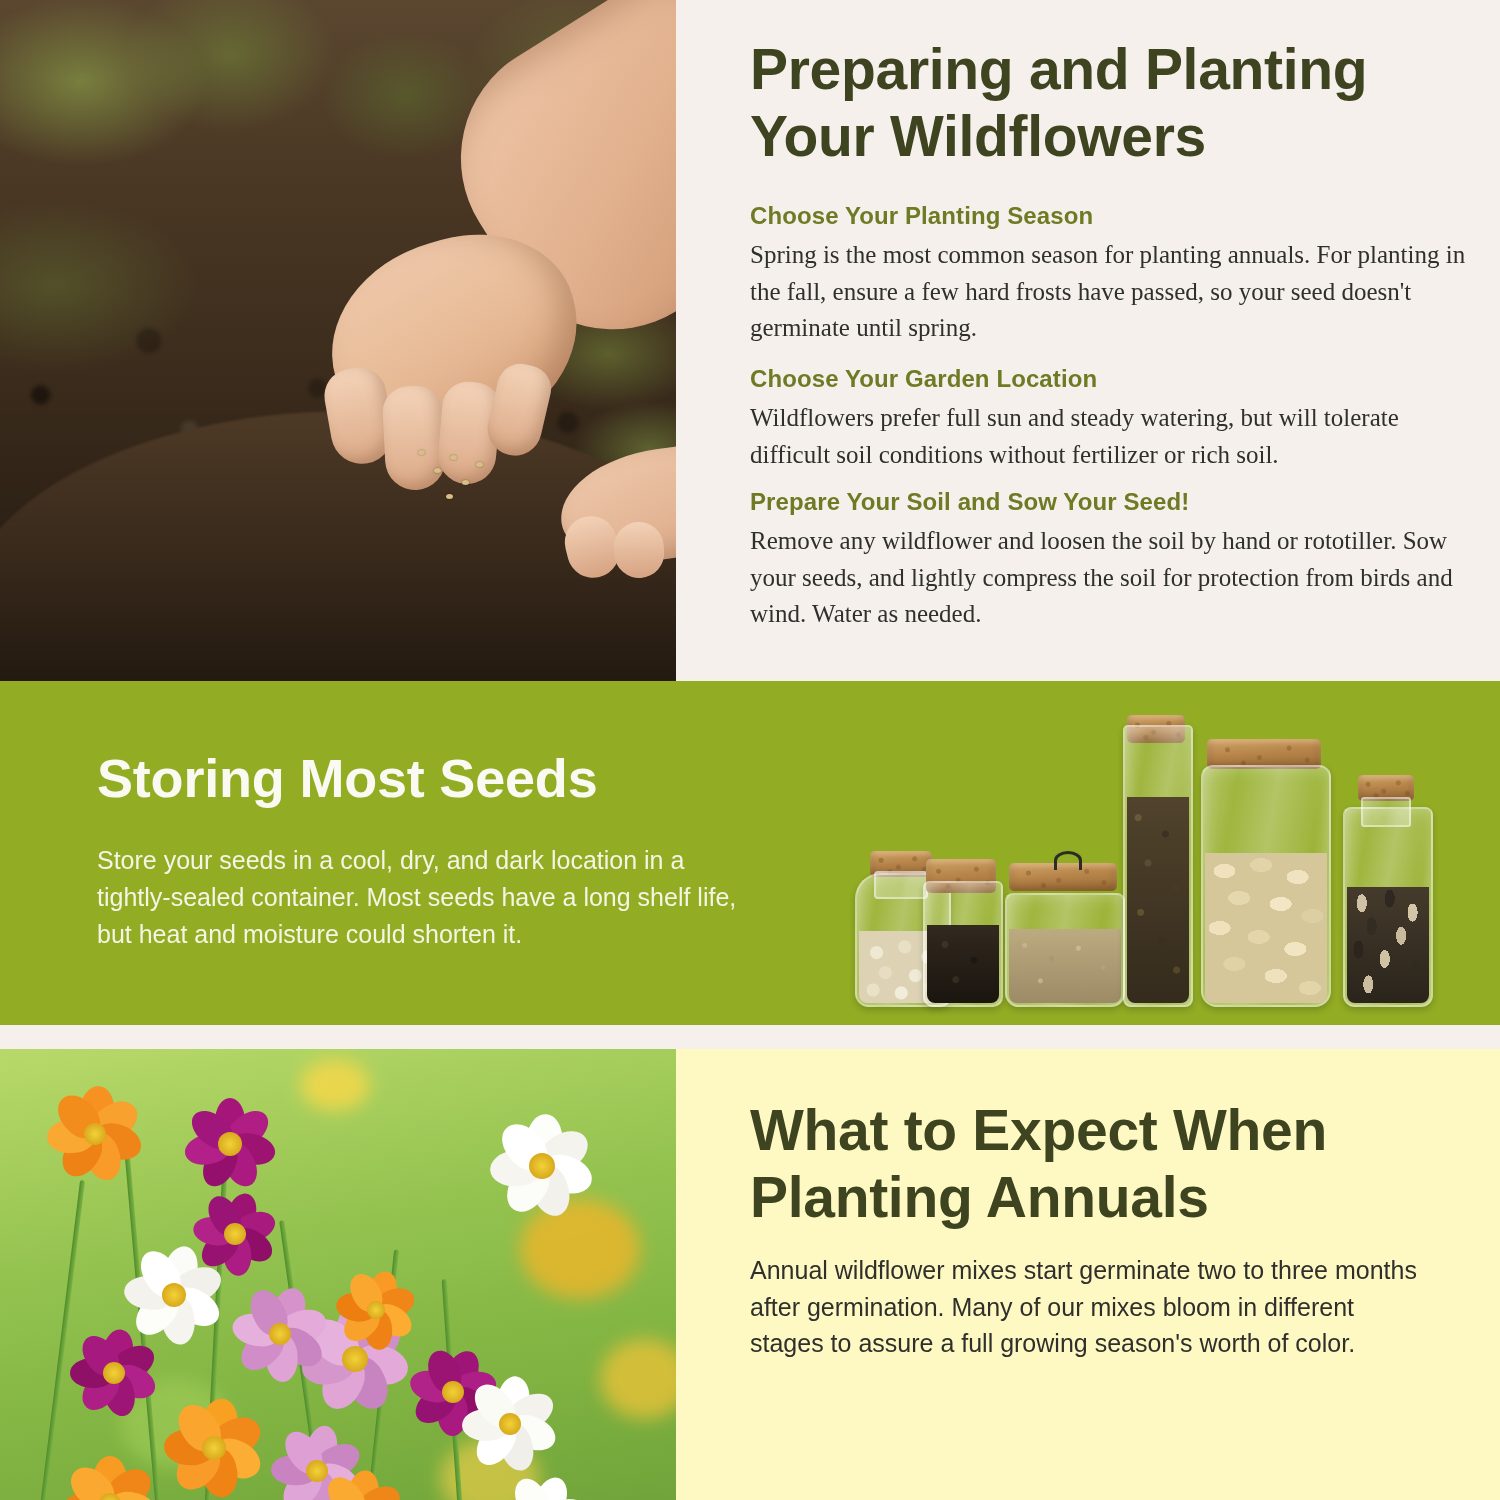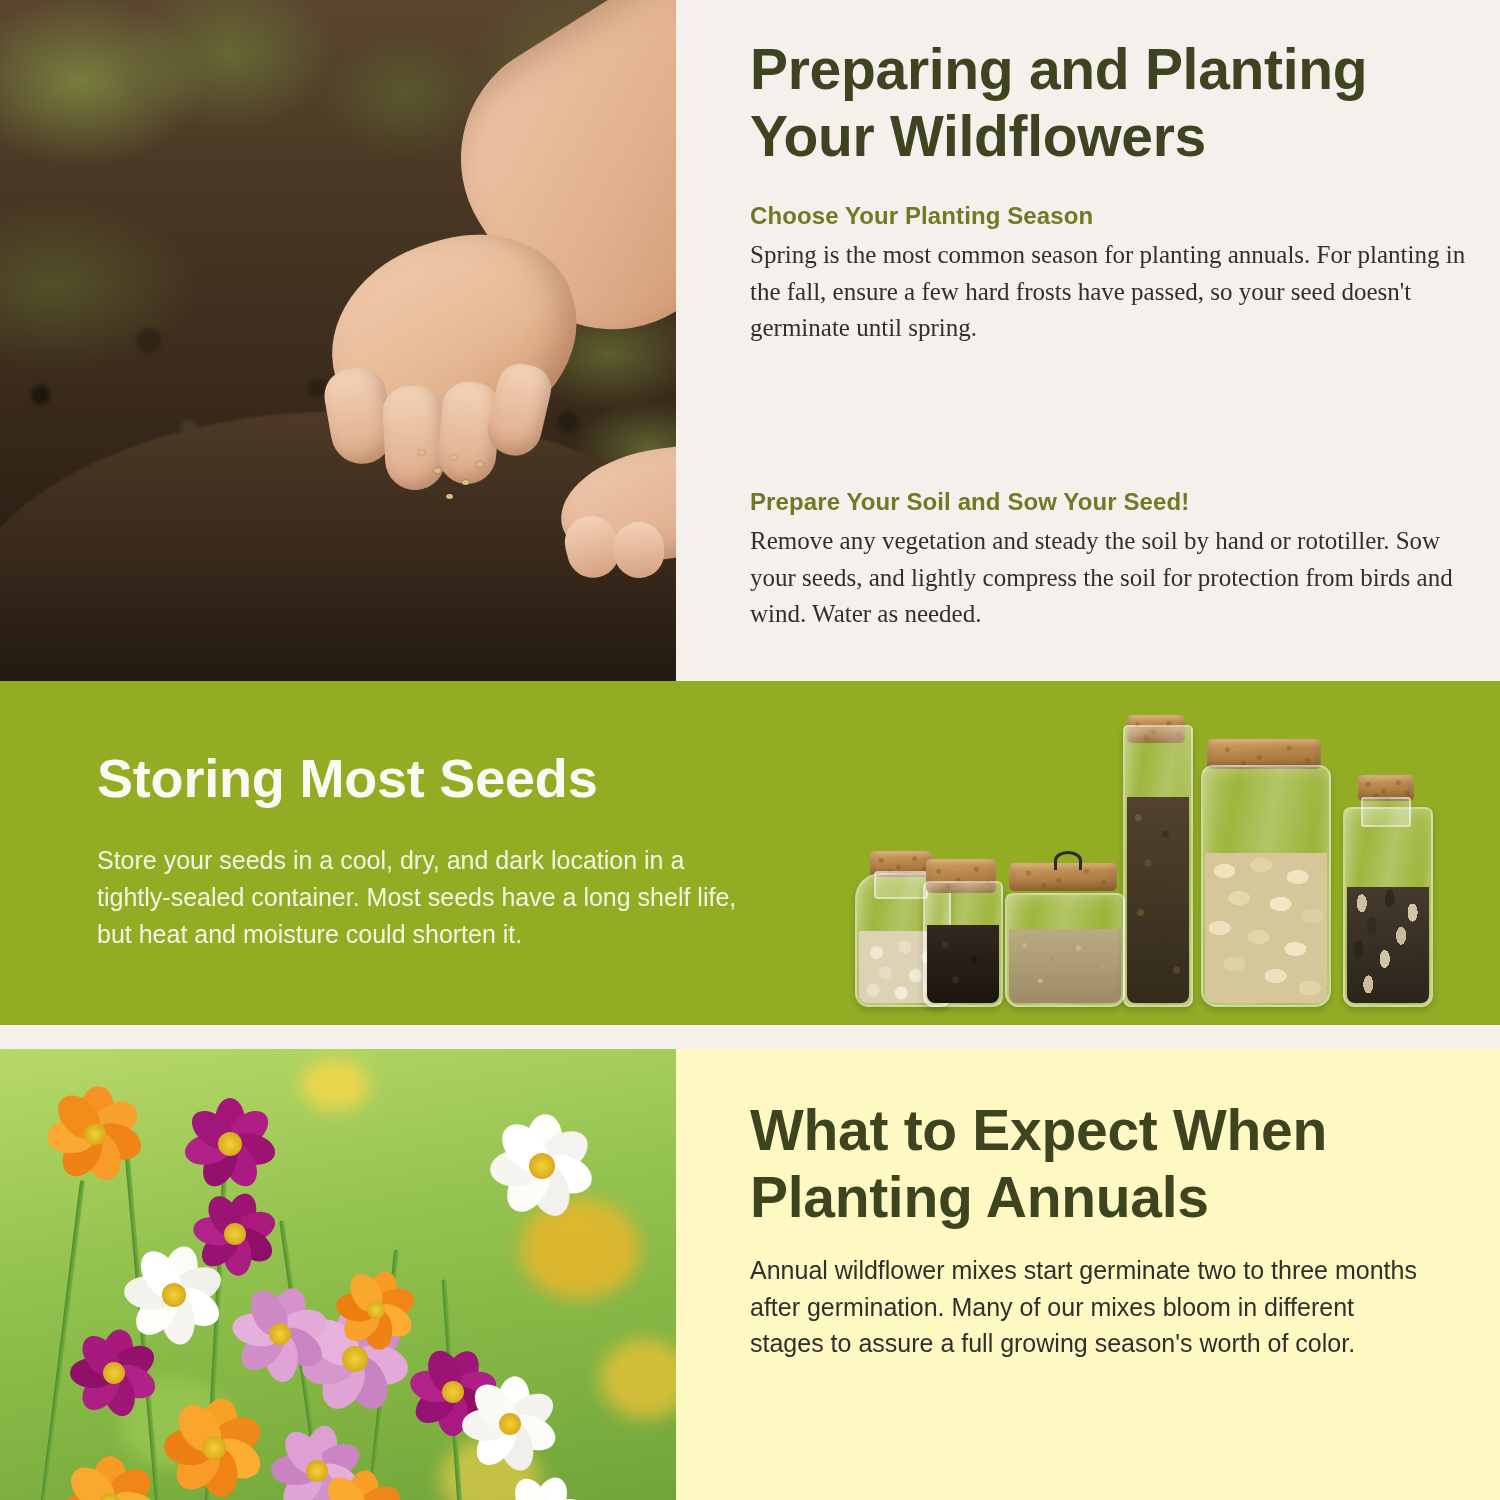--- a/index.html
+++ b/index.html
@@ -201,24 +201,28 @@
     </div>
 
     <div class="sec1-text">
       <div class="h1-title">Preparing and Planting Your Wildflowers</div>
 
       <div class="blk b1">
         <div class="sub">Choose Your Planting Season</div>
         <div class="body">Spring is the most common season for planting annuals. For planting in the fall, ensure a few hard frosts have passed, so your seed doesn't germinate until spring.</div>
       </div>
 
+      <div class="blk b2">
+        <div class="sub">Choose Your Garden Location</div>
+        <div class="body">Wildflowers prefer full sun and steady watering, but will tolerate difficult soil conditions without fertilizer or rich soil.</div>
+      </div>
 
       <div class="blk b3">
         <div class="sub">Prepare Your Soil and Sow Your Seed!</div>
-        <div class="body">Remove any vegetation and steady the soil by hand or rototiller. Sow your seeds, and lightly compress the soil for protection from birds and wind. Water as needed.</div>
+        <div class="body">Remove any wildflower and loosen the soil by hand or rototiller. Sow your seeds, and lightly compress the soil for protection from birds and wind. Water as needed.</div>
       </div>
     </div>
   </div>
 
   <div class="sec2">
     <div class="h2-title">Storing Most Seeds</div>
     <div class="sec2-body">Store your seeds in a cool, dry, and dark location in a tightly-sealed container. Most seeds have a long shelf life, but heat and moisture could shorten it.</div>
 
     <div class="jars">
 

